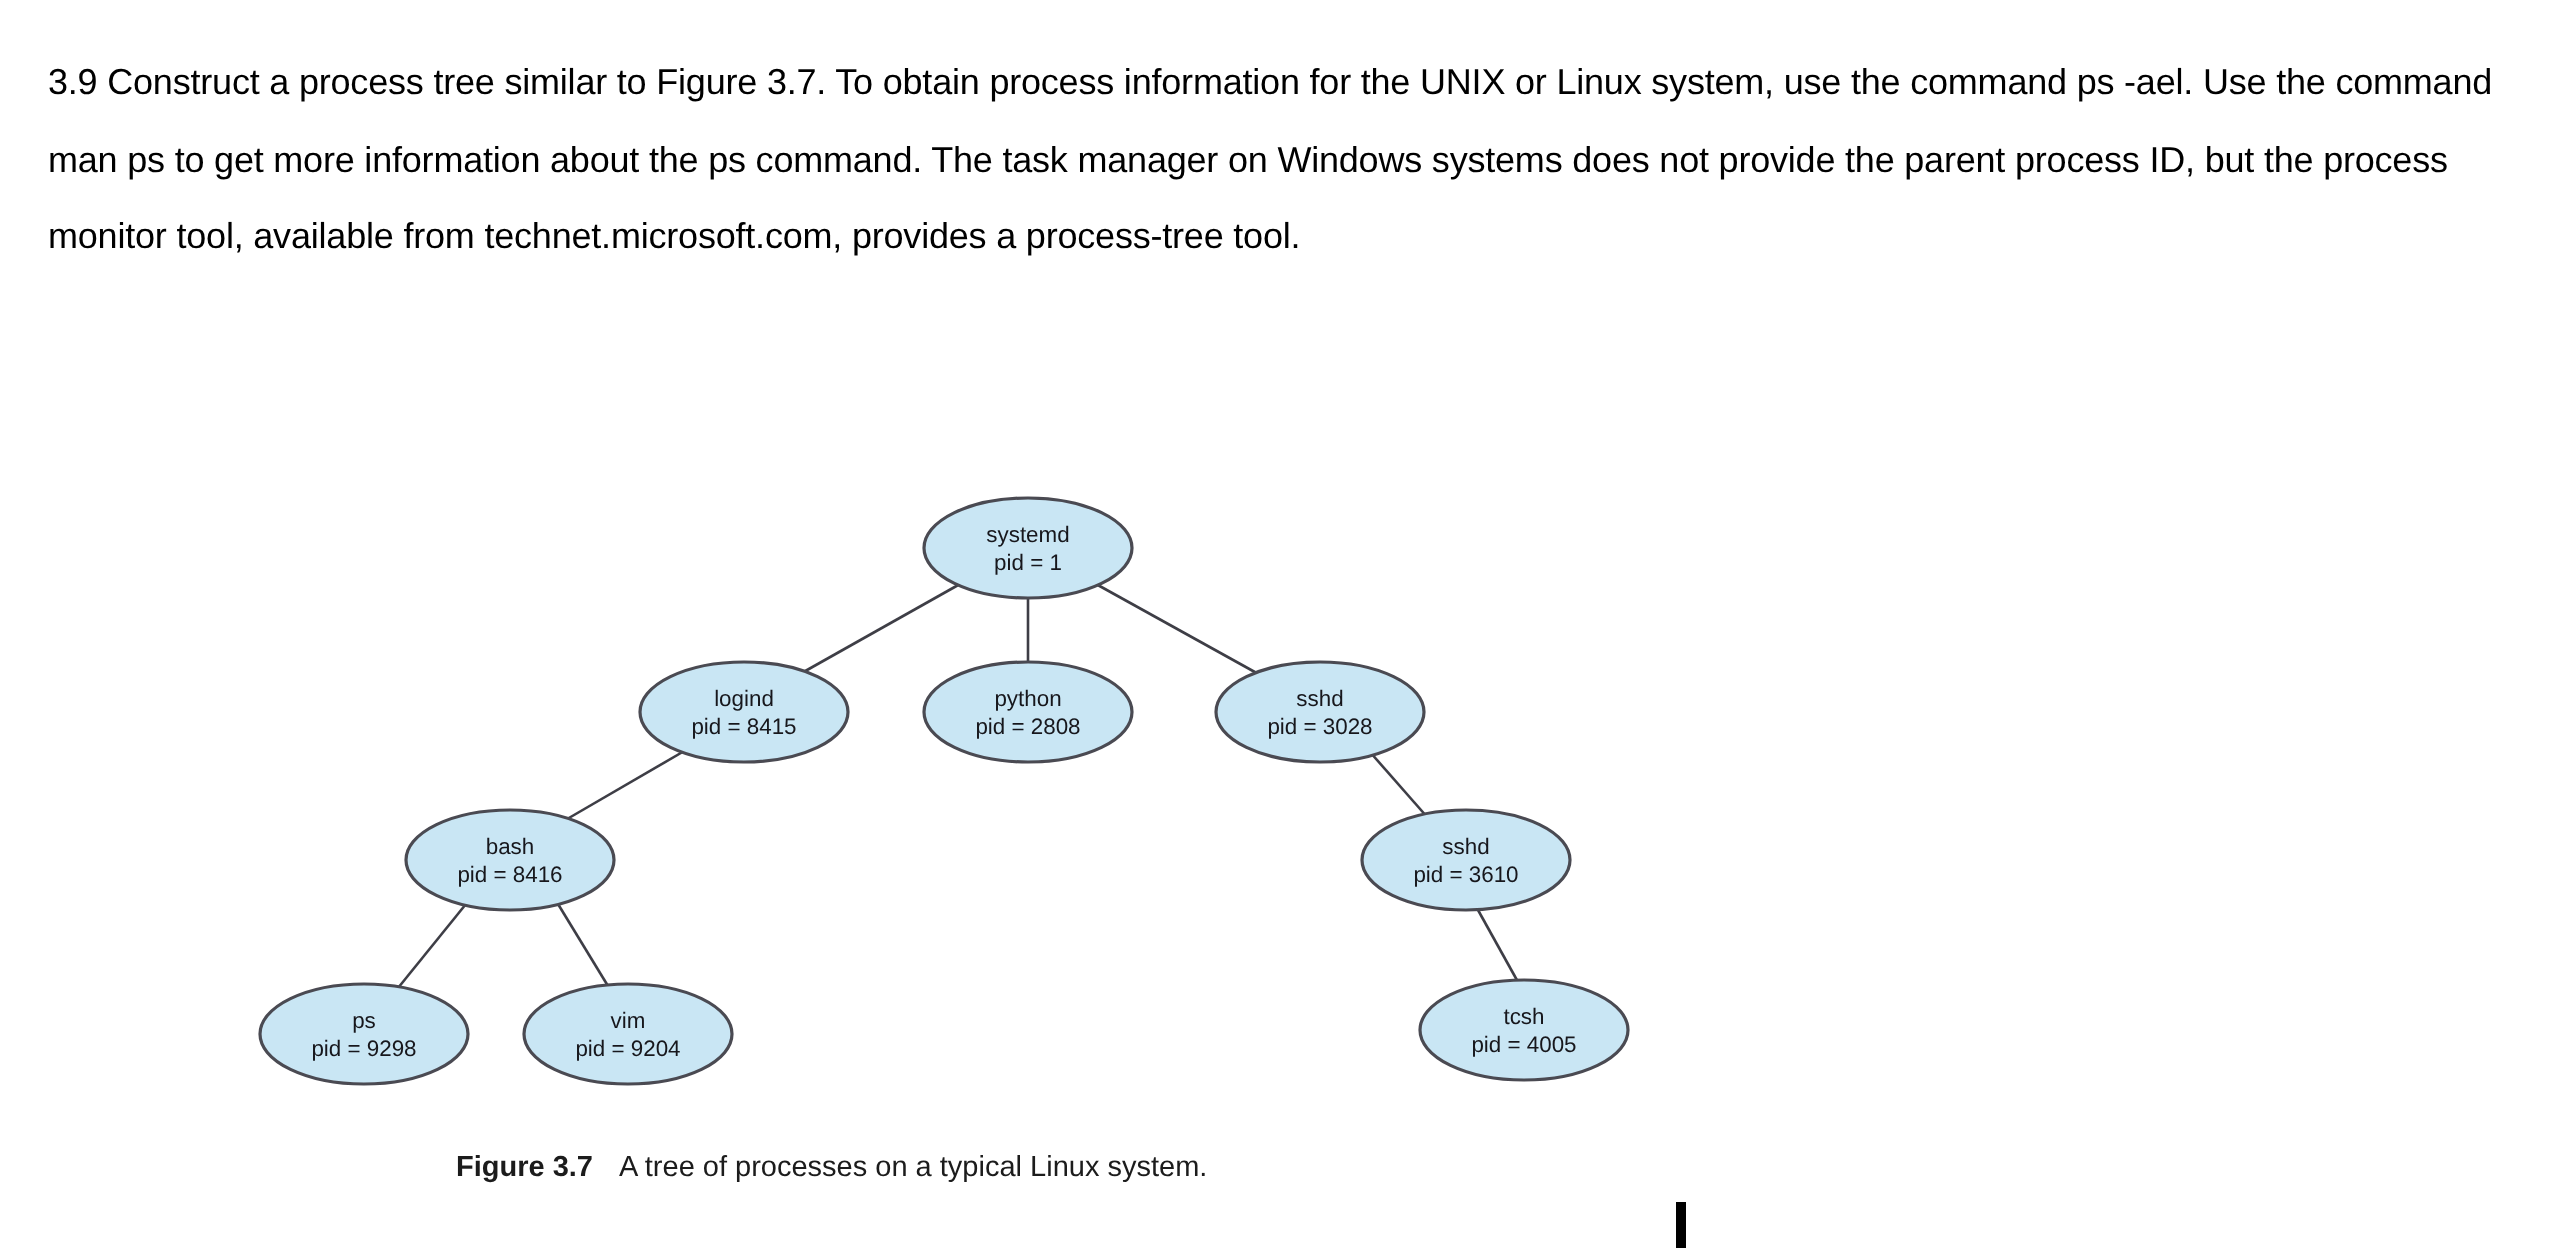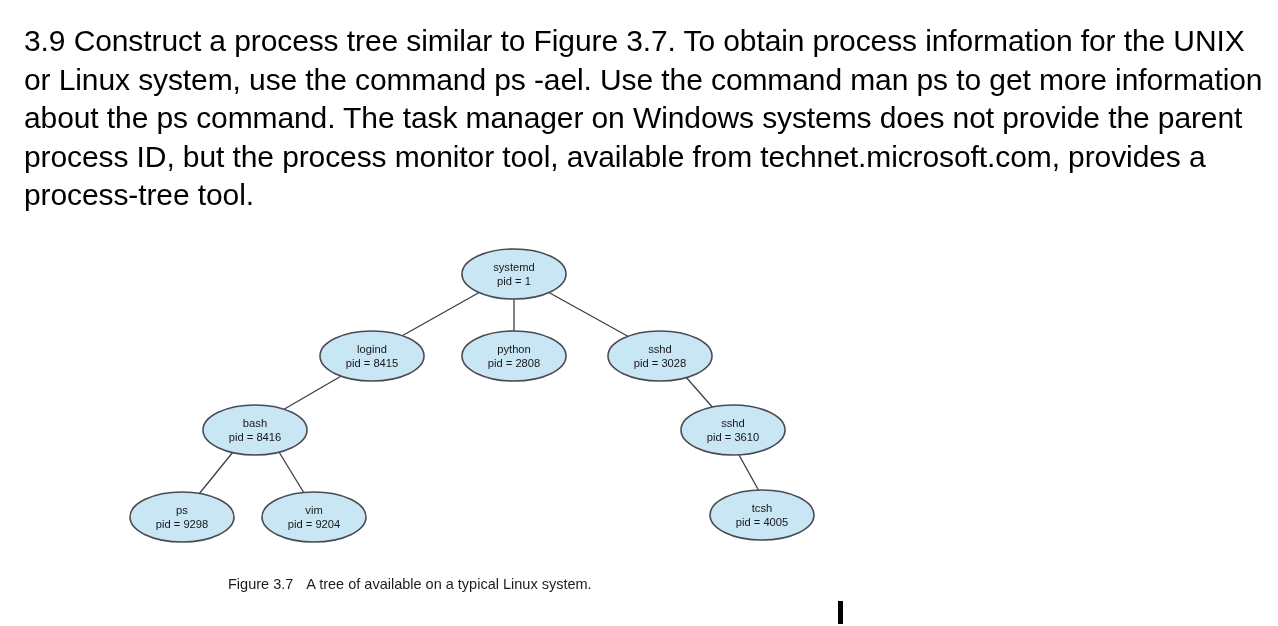--- a/index.html
+++ b/index.html
@@ -15,21 +15,21 @@
     font-family: "Liberation Sans", sans-serif;
     color: #000000;
   }
 
   
   #question-text {
     position: absolute;
     left: 24px;
     top: 22px;
     width: 1250px;
-    font-size: 30px;
+    font-size: 18px;
     line-height: 38.5px;
     color: #000000;
     letter-spacing: -0.1px;
     white-space: normal;
   }
 
   
   #figure-area {
     position: absolute;
     left: 17px;
@@ -60,21 +60,21 @@
   
   #figure-caption {
     position: absolute;
     left: 228px;
     top: 576px;
     font-size: 14.5px;
     color: #1c1c1c;
     white-space: nowrap;
   }
   #figure-caption .cap-label {
-    font-weight: normal;
+    font-weight: bold;
   }
   #figure-caption .cap-gap {
     display: inline-block;
     width: 13px;
   }
 
   
   #text-caret {
     position: absolute;
     left: 838px;
@@ -157,16 +157,16 @@
         <ellipse class="node-ellipse" cx="745" cy="515" rx="52" ry="25"></ellipse>
         <text class="node-label" x="745" y="512">tcsh</text>
         <text class="node-label" x="745" y="526">pid = 4005</text>
       </g>
 
     </g>
   </svg>
 </div>
 
 <div id="figure-caption">
-  <span class="cap-label">Figure 3.7</span><span class="cap-gap"></span><span>A tree of available on a typical Linux system.</span>
+  <span class="cap-label">Figure 3.7</span><span class="cap-gap"></span><span>A tree of processes on a typical Linux system.</span>
 </div>
 
 <div id="text-caret"></div>
 
 </body></html>

